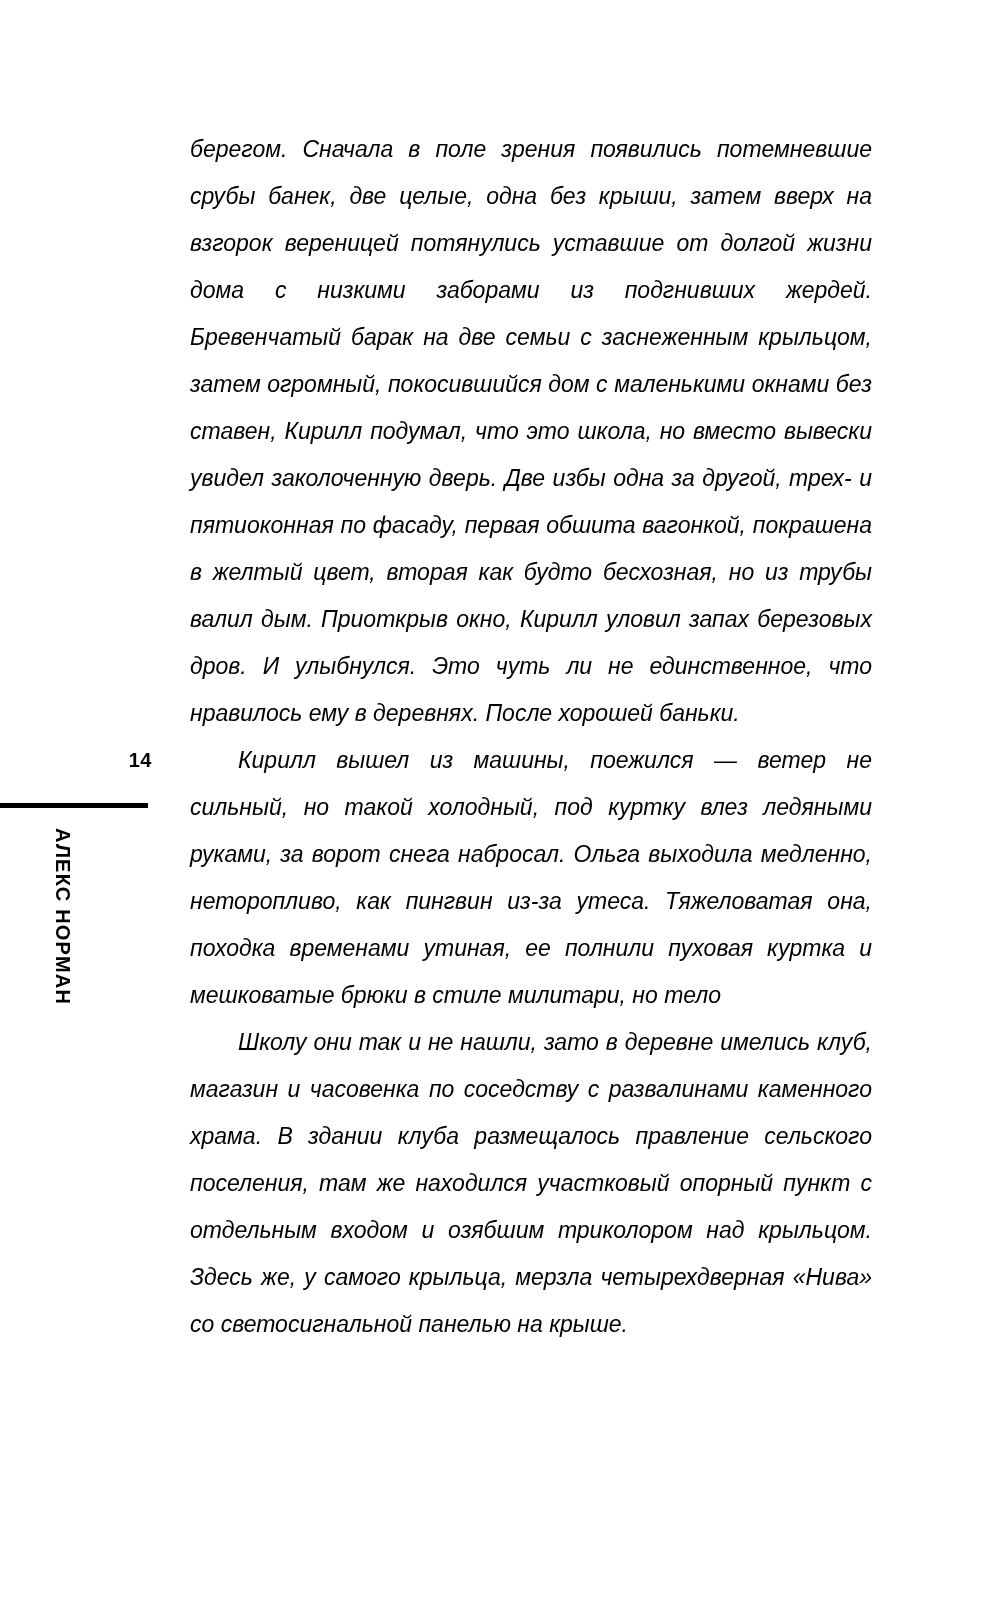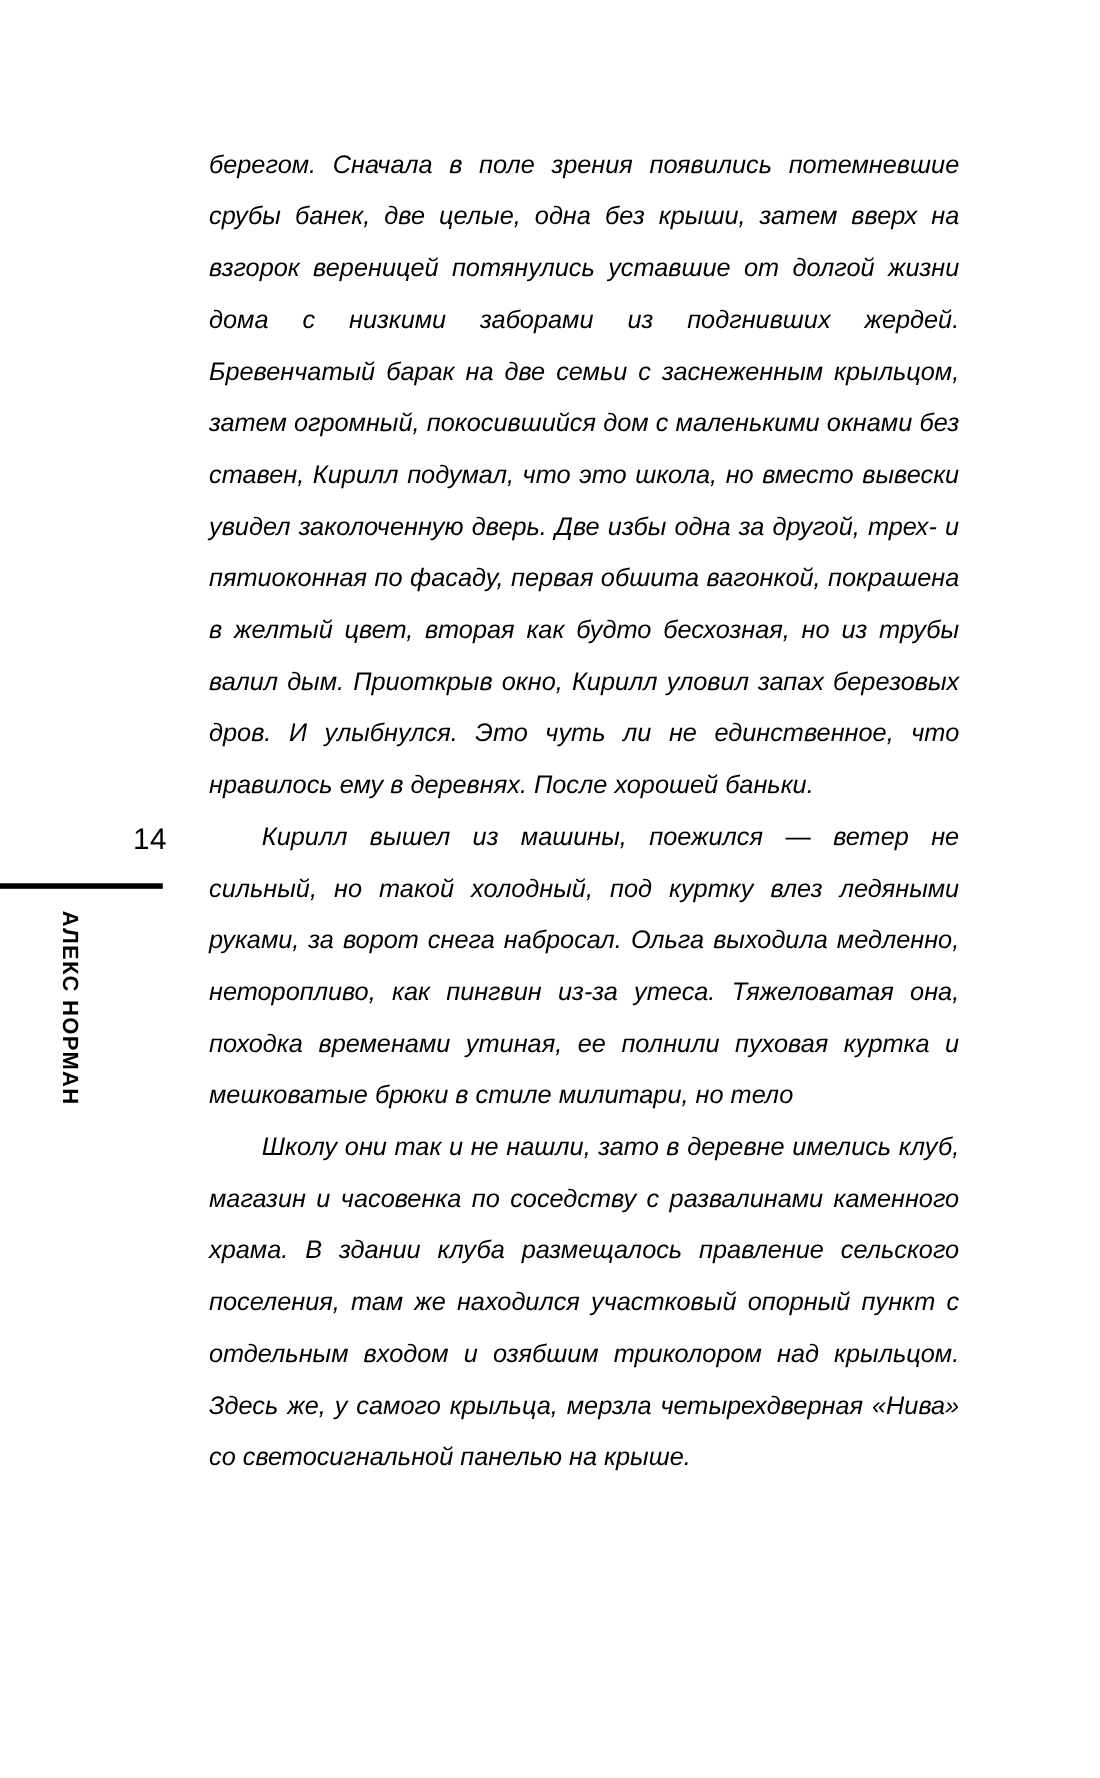--- a/index.html
+++ b/index.html
@@ -27,22 +27,22 @@
     left: 0;
     top: 740px;
     width: 180px;
     height: 560px;
   }
 
   .page-number {
     position: absolute;
     right: 28px;
     top: 10px;
-    font-size: 27px;
-    font-weight: normal;
+    font-size: 20px;
+    font-weight: bold;
     letter-spacing: 0.5px;
     line-height: 1;
     margin-left: 37px;
   }
 
   .margin-rule {
     position: absolute;
     left: 0;
     top: 63px;
     width: 148px;

